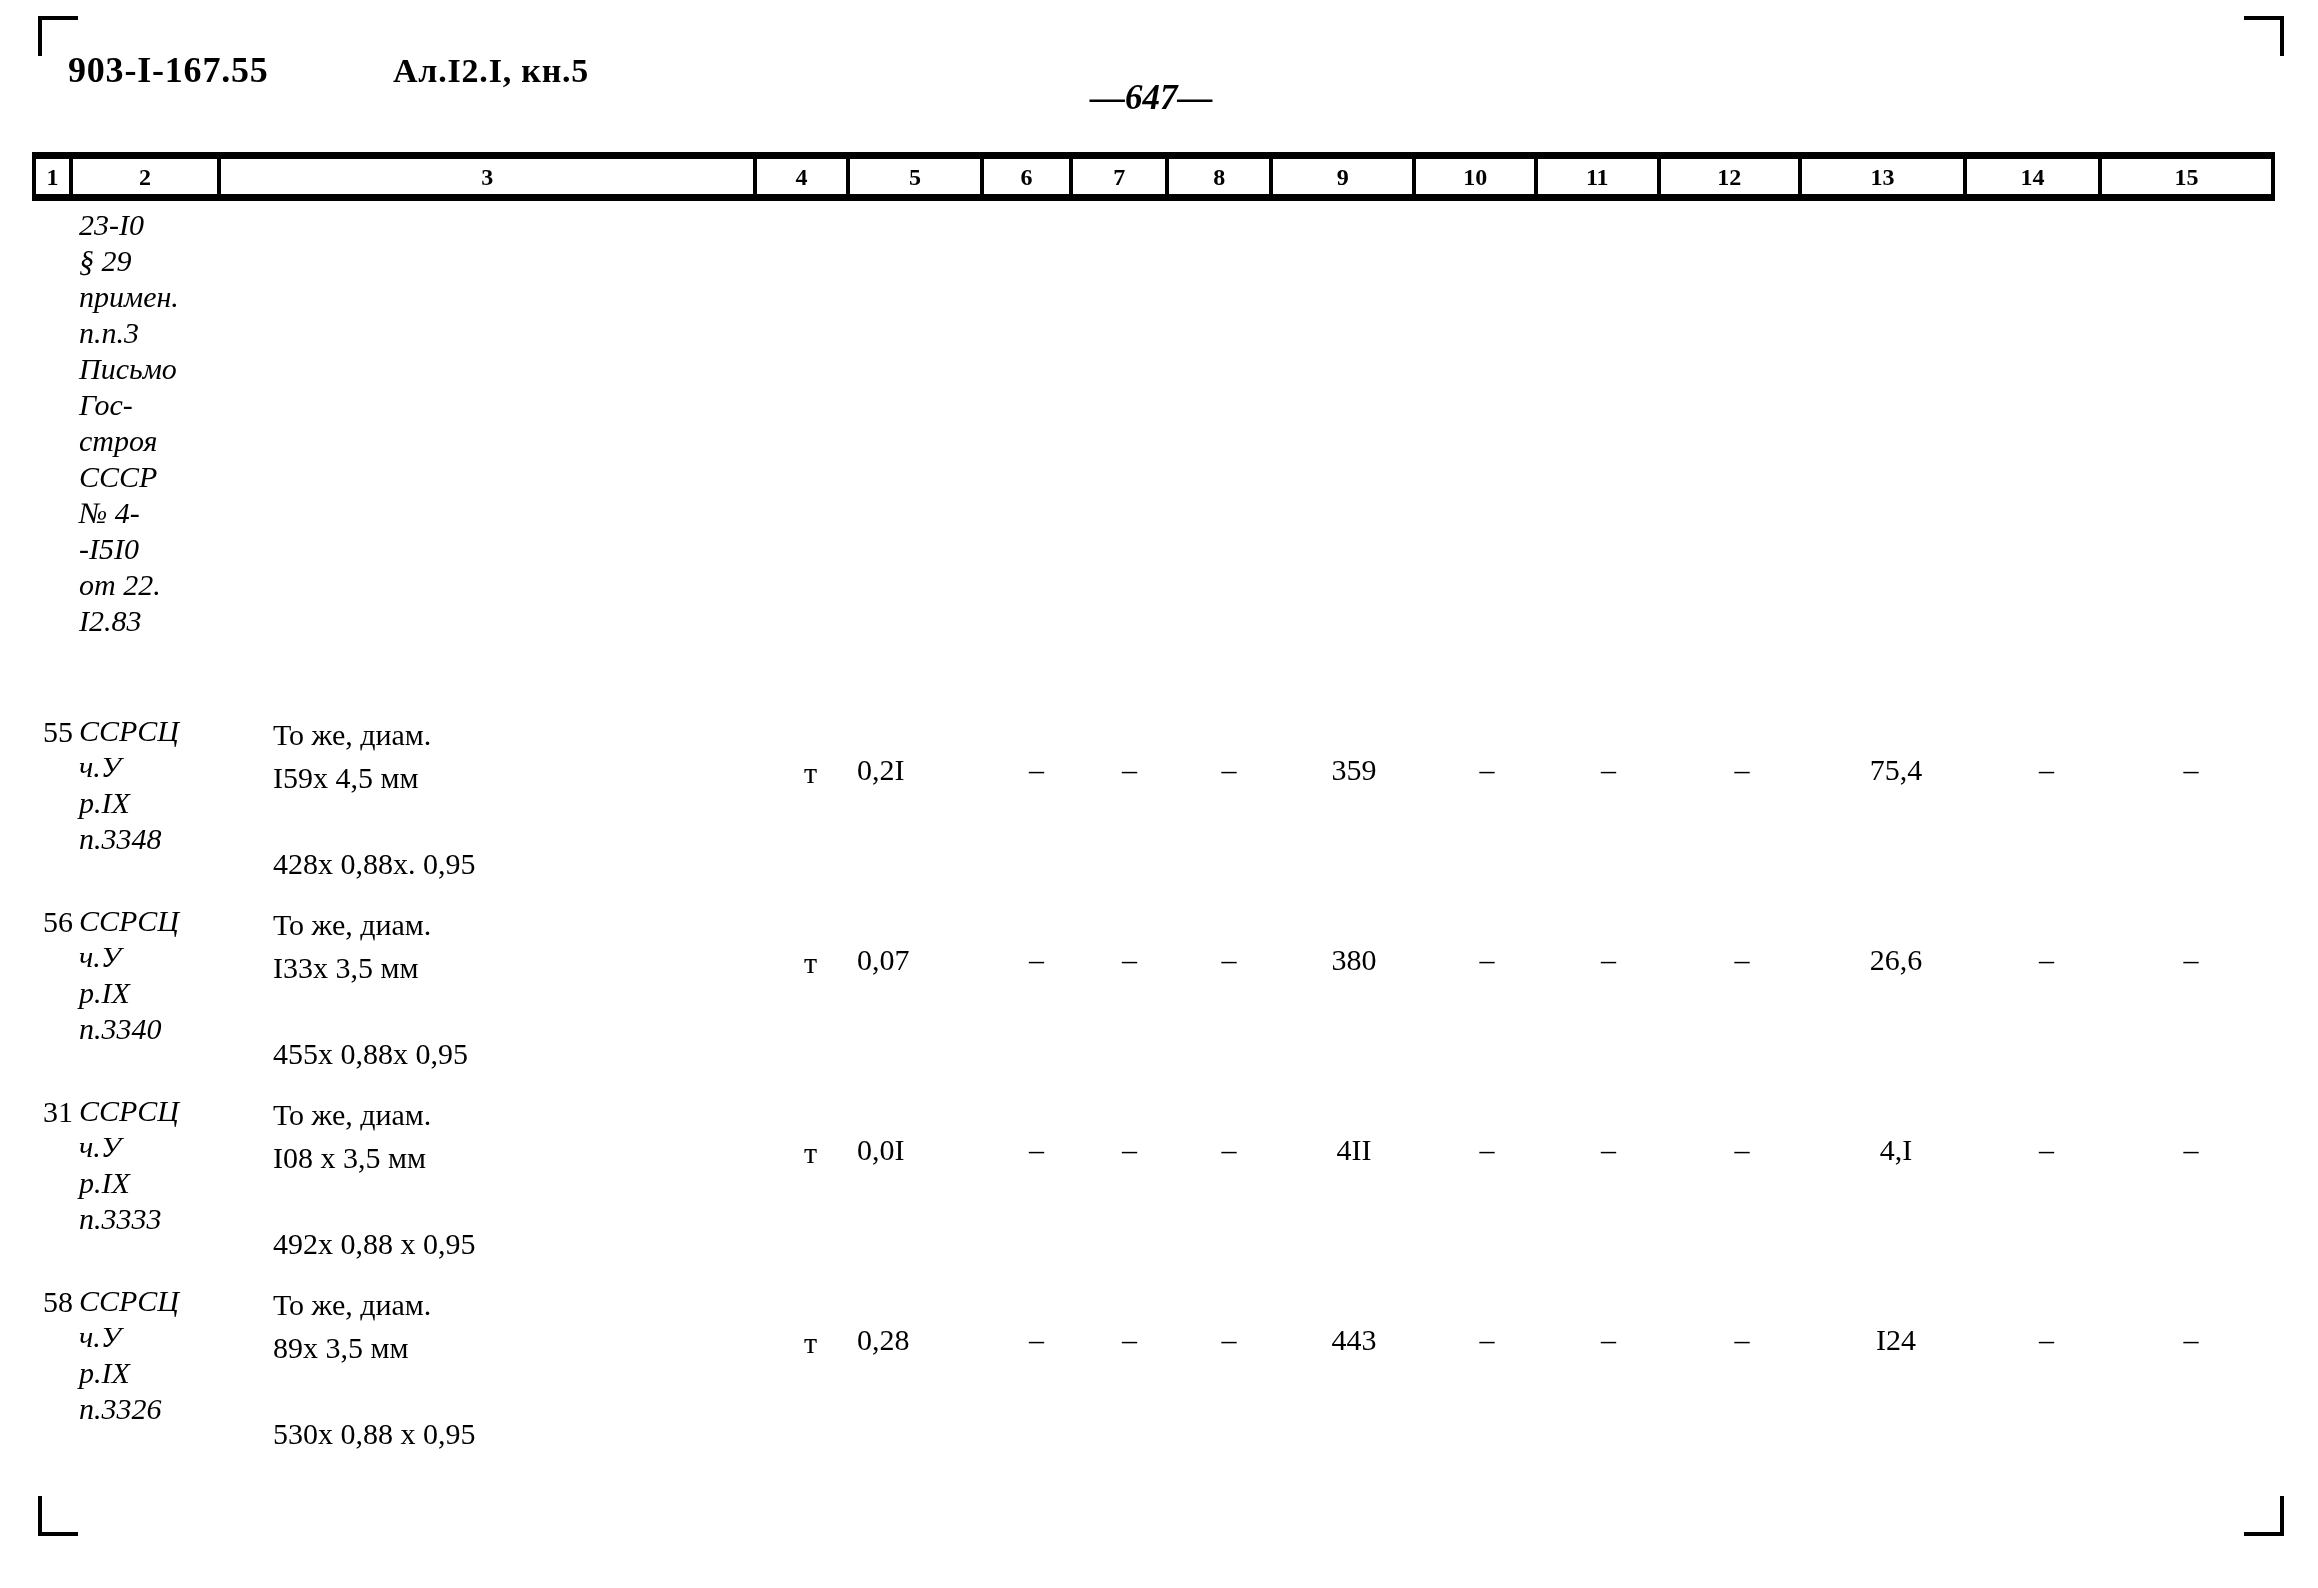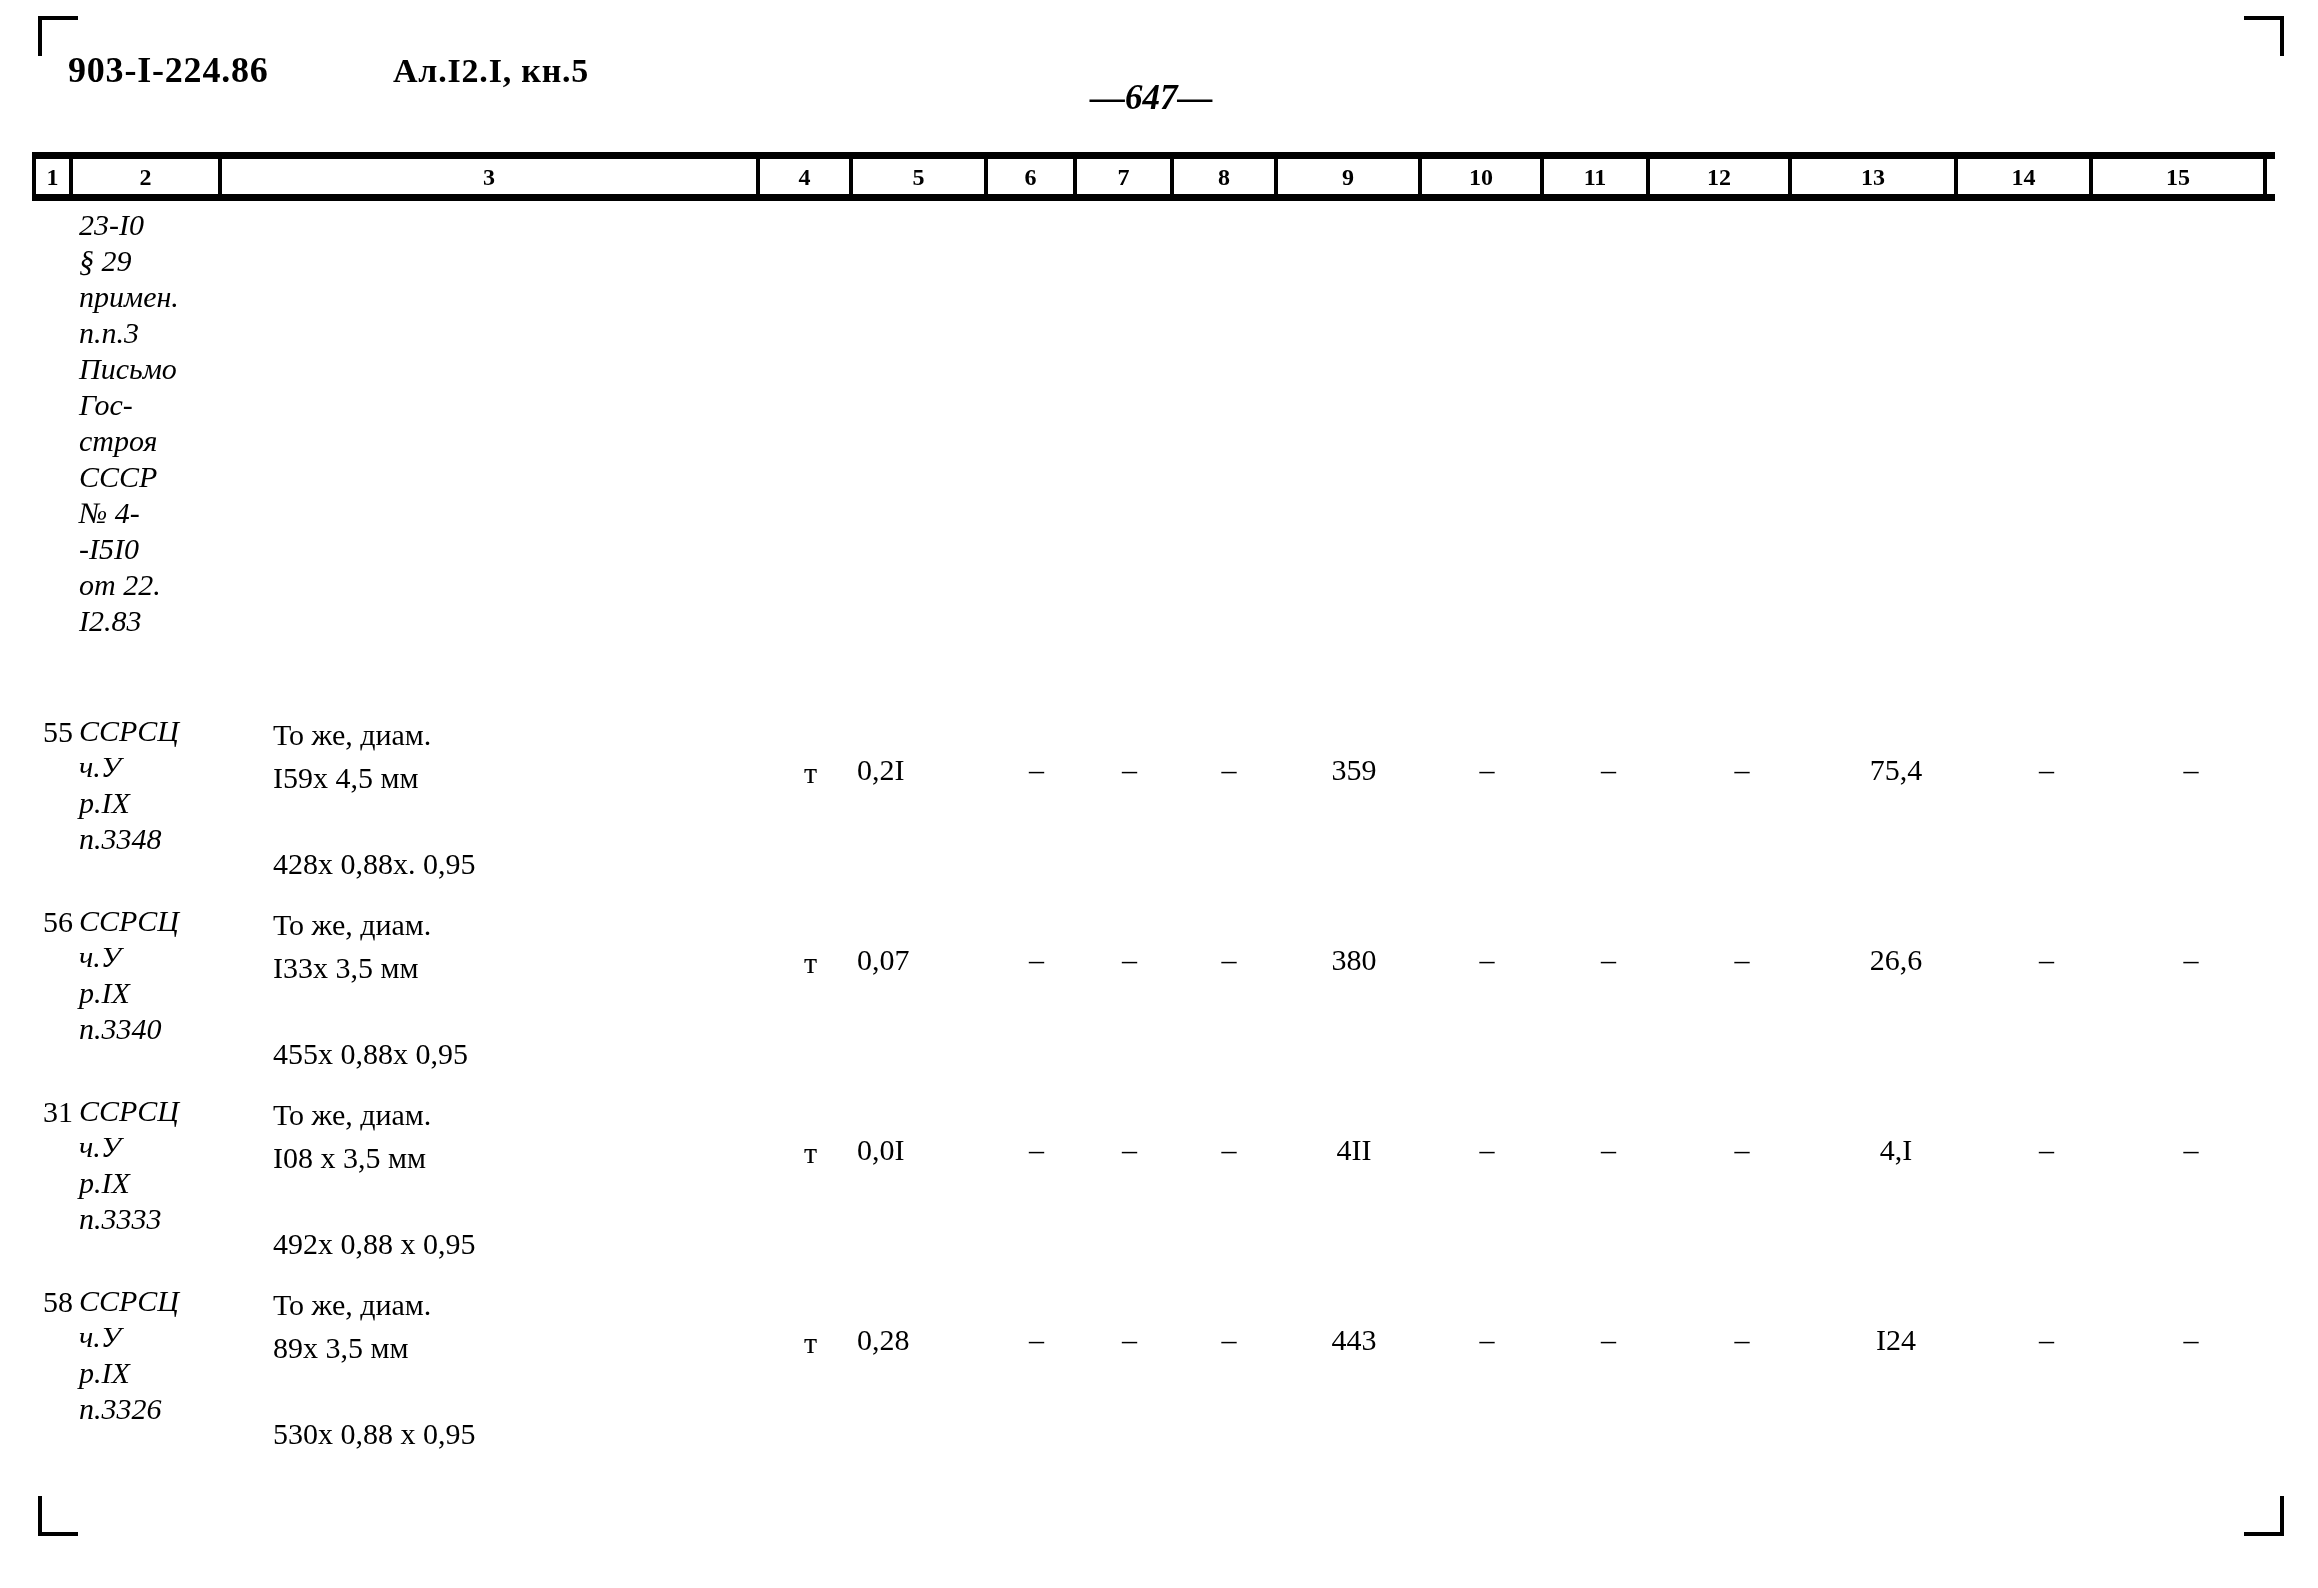--- a/index.html
+++ b/index.html
@@ -130,38 +130,38 @@
 </head>
 <body>
 
 <div class="page">
 
   <div class="crop tl"></div>
   <div class="crop tr"></div>
   <div class="crop bl"></div>
   <div class="crop br"></div>
 
-  <div class="doc-code">903-I-224.86</div>
+  <div class="doc-code">903-I-167.55</div>
   <div class="doc-album">Ал.I2.I, кн.5</div>
   <div class="page-number">
     <span>—</span><span>647</span><span>—</span>
   </div>
 
   <div class="colhead">
     <div class="cell" style="width:41px">1</div>
     <div class="cell" style="width:149px">2</div>
     <div class="cell" style="width:538px">3</div>
     <div class="cell" style="width:93px">4</div>
     <div class="cell" style="width:135px">5</div>
     <div class="cell" style="width:89px">6</div>
     <div class="cell" style="width:97px">7</div>
     <div class="cell" style="width:104px">8</div>
     <div class="cell" style="width:144px">9</div>
     <div class="cell" style="width:122px">10</div>
-    <div class="cell" style="width:106px">11</div>
+    <div class="cell" style="width:123px">11</div>
     <div class="cell" style="width:142px">12</div>
     <div class="cell" style="width:166px">13</div>
     <div class="cell" style="width:135px">14</div>
     <div class="cell" style="width:174px">15</div>
   </div>
 
   <div class="tbody">
 
     <div class="row" style="height:506px; top:0;">
       <div class="cellbox c1" style="top:0px"></div>

